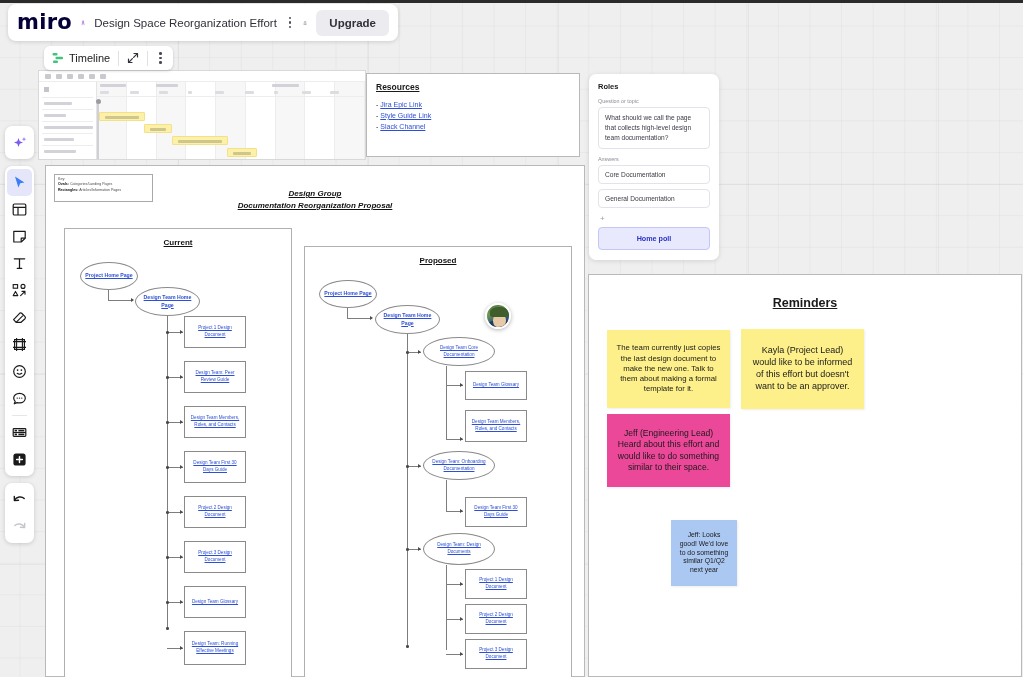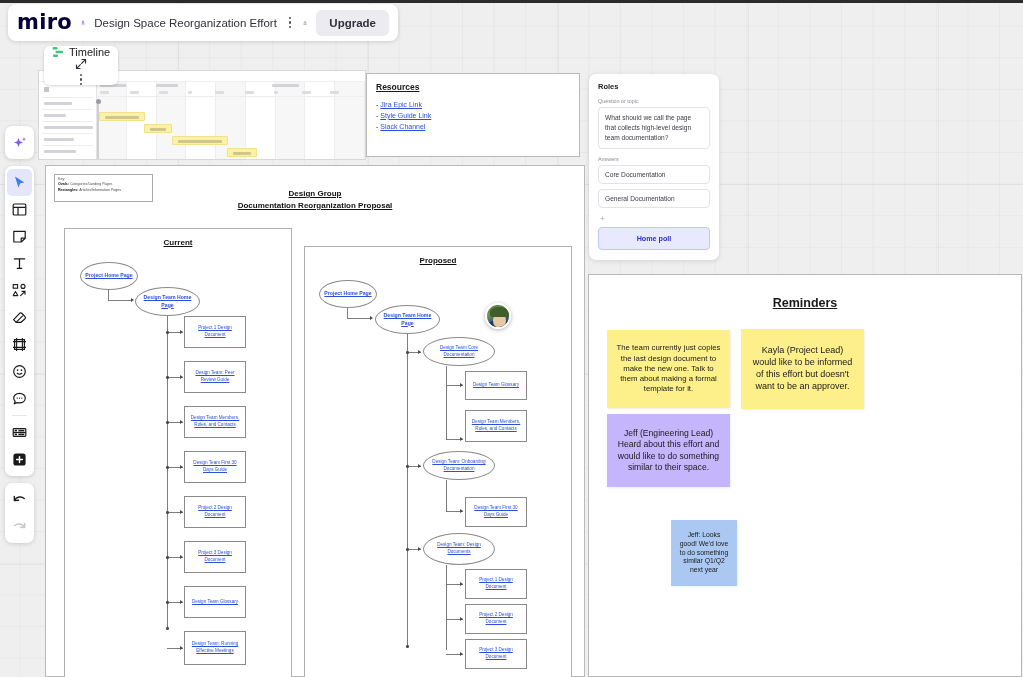--- a/index.html
+++ b/index.html
@@ -38,23 +38,23 @@
   .kebab i{width:2.4px;height:2.4px;border-radius:50%;background:#4b4a55;display:block;}
   .share-ic{width:16px;height:16px;cursor:pointer;}
   .upgrade{
     margin-left:auto; background:#ececf0; border-radius:6px;
     font-size:11.5px; font-weight:700; color:#31303b;
     padding:7px 13px; cursor:pointer; border:none;
   }
 
   
   #tl-chip{
-    position:absolute; left:44px; top:46px; height:39px;
+    position:absolute; left:44px; top:46px; height:24px;
     background:#fff; border-radius:6px; box-shadow:0 1px 3px rgba(0,0,0,.17);
-    display:flex; align-items:center; z-index:50; font-size:11px; color:#1a1a1a;flex-direction:column;
+    display:flex; align-items:center; z-index:50; font-size:11px; color:#1a1a1a;
   }
   #tl-chip .seg{display:flex;align-items:center;padding:0 8px;height:100%;cursor:pointer;}
   #tl-chip .div{width:1px;height:15px;background:#e0e0e5;}
   .tl-green{width:12px;height:12px;margin-right:5px;}
   .expand-ic{width:12px;height:12px;}
 
   
   #toolbar{position:absolute;left:5px;top:126px;width:29px;z-index:50;display:flex;flex-direction:column;gap:7px;}
   .tb-group{background:#fff;border-radius:7px;box-shadow:0 1px 4px rgba(0,0,0,.16);padding:3px 0;display:flex;flex-direction:column;align-items:center;}
   .tb-btn{width:25px;height:27px;display:flex;align-items:center;justify-content:center;border-radius:5px;cursor:pointer;}
@@ -104,21 +104,21 @@
   .p-a{border:1px solid #e2e2ea;border-radius:4px;padding:5px 6px;font-size:6.6px;color:#3a3a44;margin-bottom:5px;}
   .p-plus{font-size:8px;color:#9a9aa4;padding:1px 2px 4px 2px;cursor:pointer;}
   .p-btn{width:100%;background:#e8e9fd;border:1px solid #c3c6f7;color:#2b32c4;font-size:7.2px;font-weight:700;border-radius:4px;padding:6px 0;cursor:pointer;}
 
   
   #proposal{left:45px;top:165px;width:540px;height:512px;}
   #keybox{position:absolute;left:8px;top:8px;width:99px;height:28px;border:1px solid #a9a9a9;background:#fff;padding:2px 3px;overflow:hidden;}
   .k-t{font-size:3.6px;color:#4a4a4a;line-height:1.5;}
   .k-t b{color:#111;}
   .pr-title{position:absolute;left:0;right:0;top:22px;text-align:center;font-size:8px;font-weight:700;color:#111;line-height:1.45;}
-  .pr-title u{text-decoration:underline;}
+  .pr-title u{text-decoration:underline;font-style:italic;}
 
   .subframe{position:absolute;border:1px solid #b0b0b0;background:#fff;top:62px;height:450px;}
   #sub-current{left:18px;width:228px;}
   #sub-proposed{left:258px;width:268px;margin-top:18px;}
   .sub-h{text-align:center;font-size:8px;font-weight:700;color:#111;text-decoration:underline;margin-top:9px;}
 
   
   .oval,.rect{position:absolute;display:flex;align-items:center;justify-content:center;text-align:center;
               font-size:4.6px;line-height:1.5;color:#2d4fd6;}
   .oval{border:1px solid #8a8a8a;border-radius:50%;background:#fff;}
@@ -433,21 +433,21 @@
         <p>The team currently just copies the last design document to make the new one. Talk to them about making a formal template for it.</p>
       </div>
   </div>
 
   <div class="note" style="left:152px;top:54px;width:123px;height:80px;background:#fdf08a;font-size:9px;">
     <div class="n-in">
         <p>Kayla (Project Lead) would like to be informed of this effort but doesn't want to be an approver.</p>
       </div>
   </div>
 
-  <div class="note" style="left:18px;top:139px;width:123px;height:73px;background:#c4b5fd;font-size:8.6px;">
+  <div class="note" style="left:18px;top:139px;width:123px;height:73px;background:#ec4899;font-size:8.6px;">
     <div class="n-in">
         <p>Jeff (Engineering Lead) Heard about this effort and would like to do something similar to their space.</p>
       </div>
   </div>
 
 
   <div class="note" style="left:82px;top:245px;width:66px;height:66px;background:#aac8f2;font-size:6.8px;">
     <div class="n-in">
         <p>Jeff: Looks good! We'd love to do something similar Q1/Q2 next year</p>
       </div>

